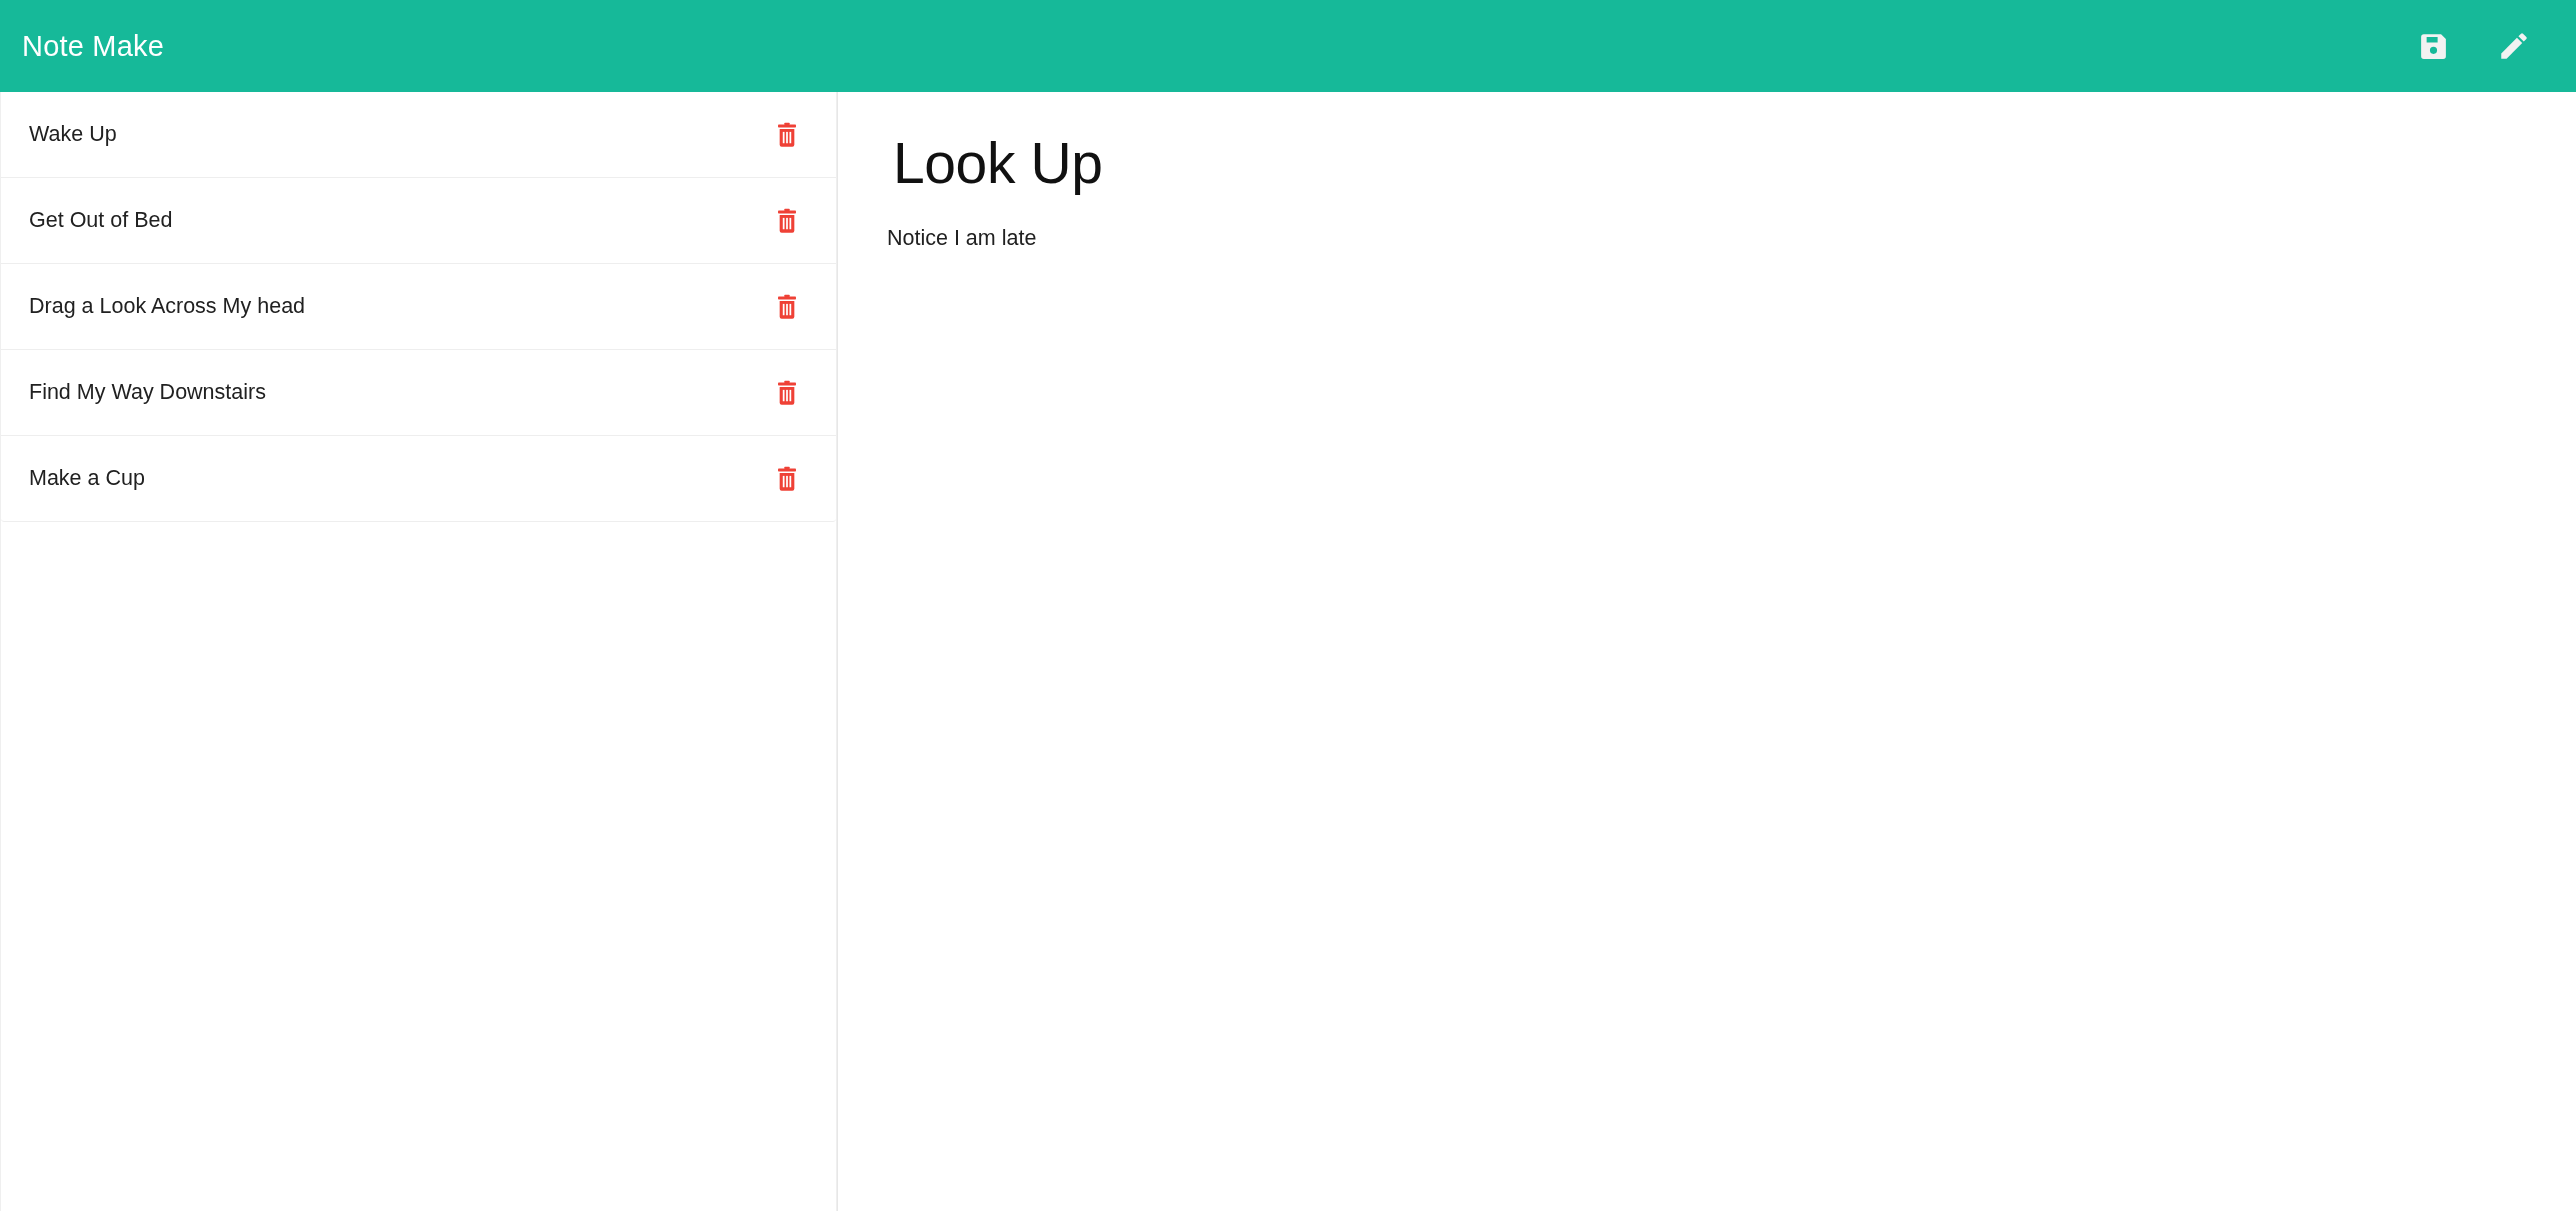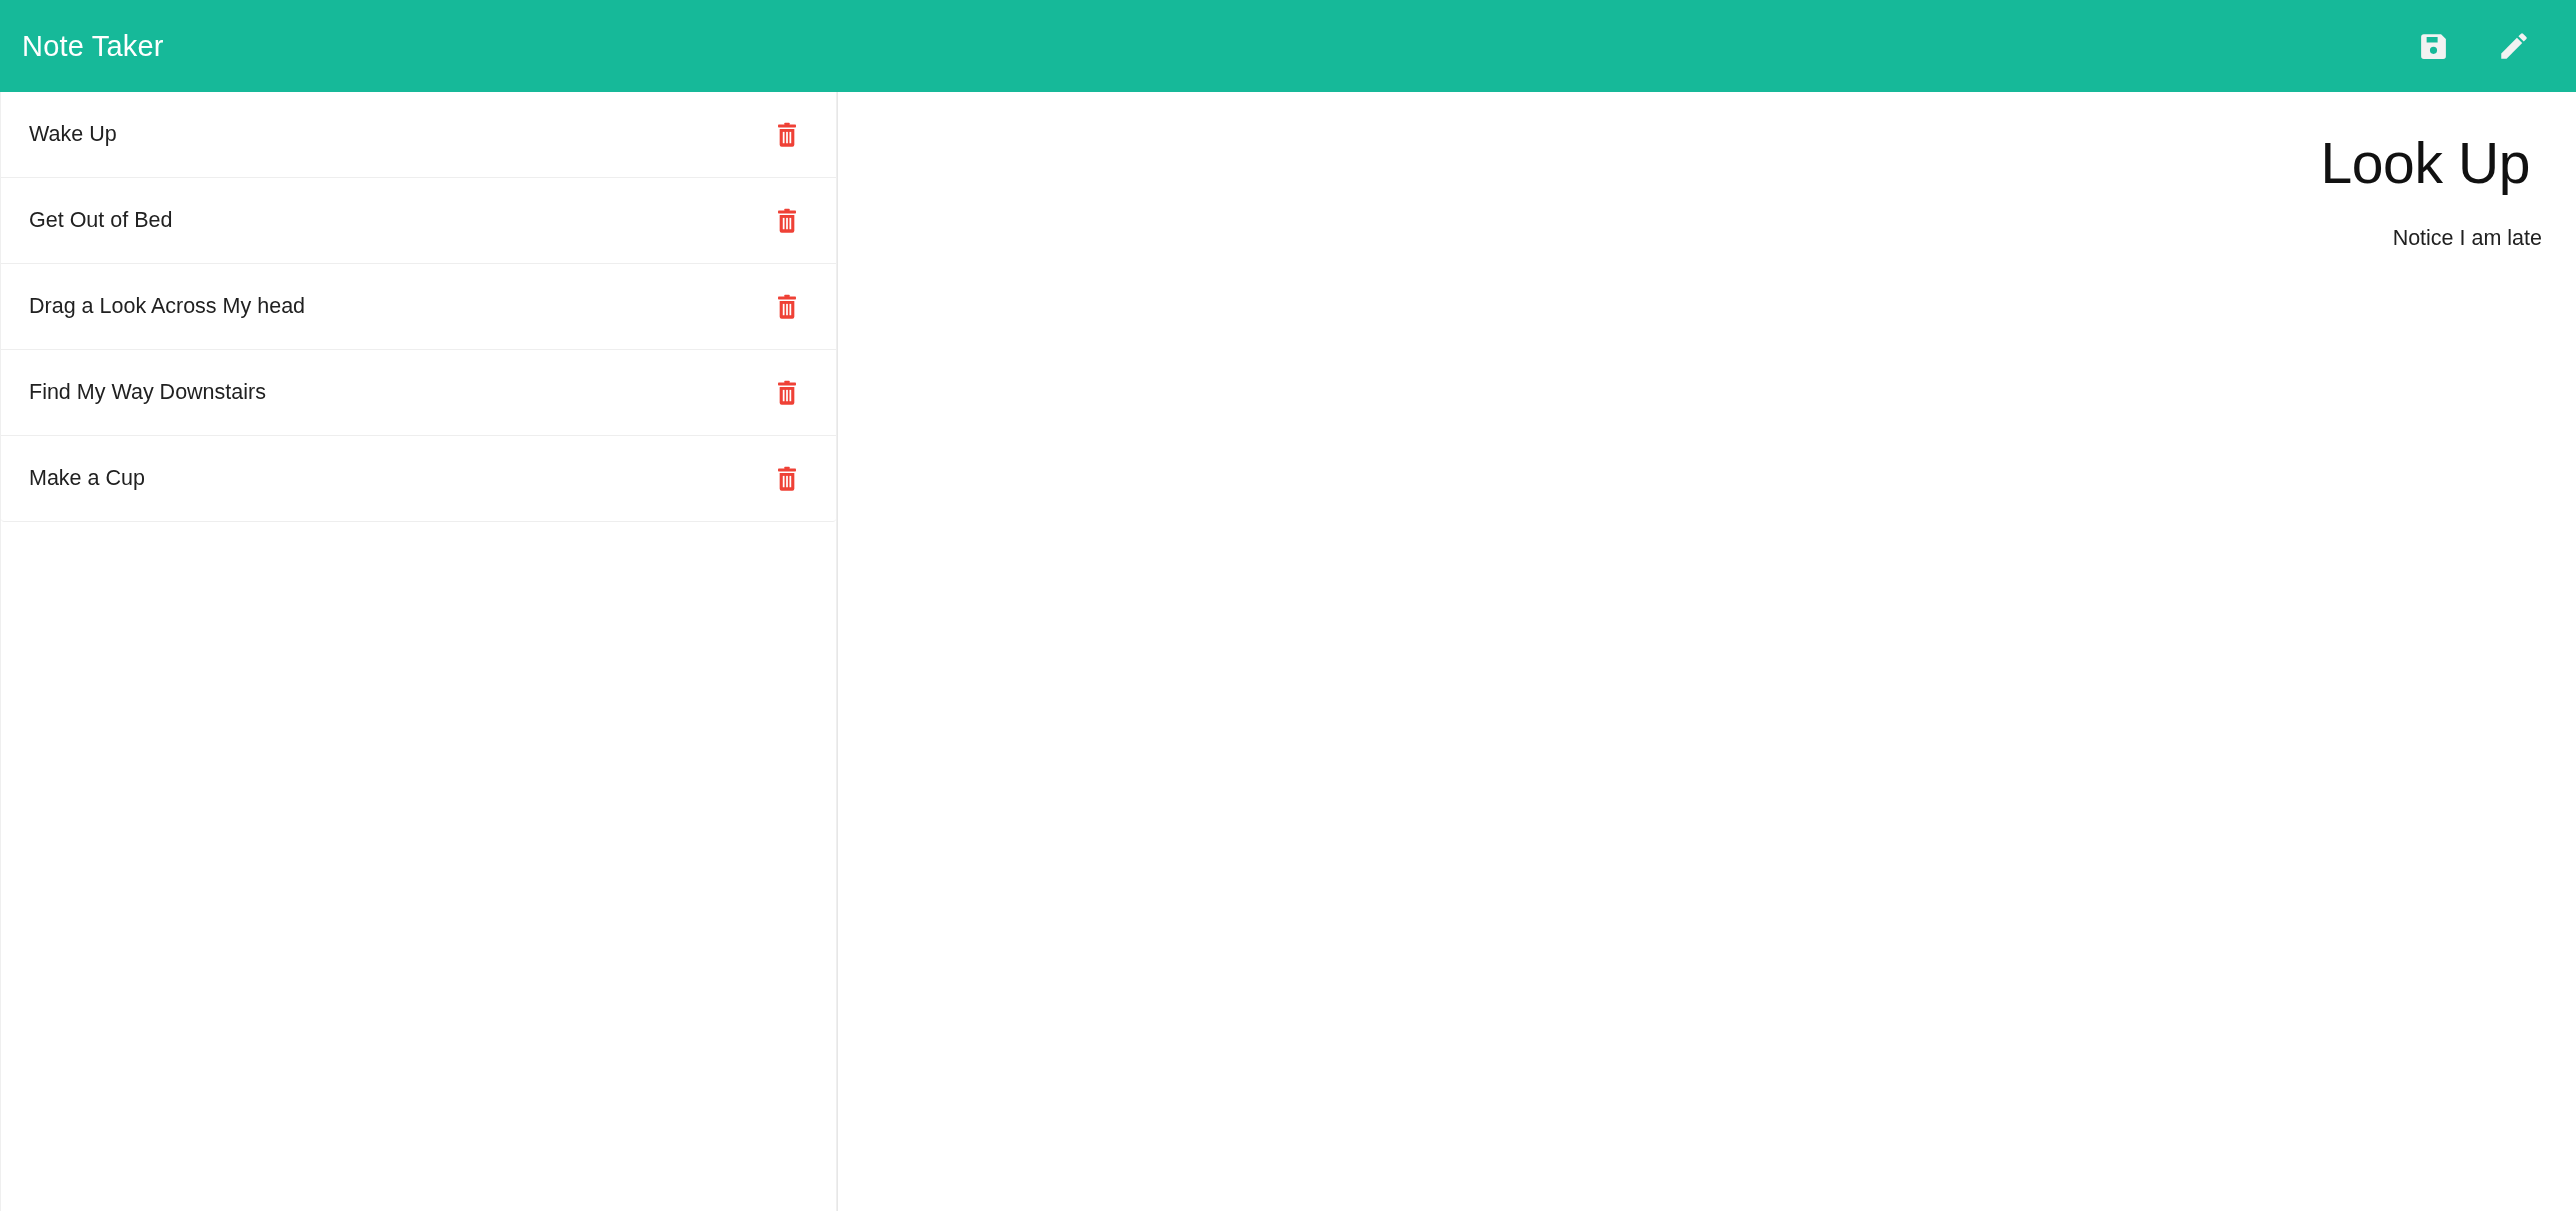--- a/index.html
+++ b/index.html
@@ -62,21 +62,20 @@
     cursor: pointer;
   }
   .header-icon-btn svg { display: block; }
 
   
   .app-body {
     flex: 1 1 auto;
     display: flex;
     align-items: stretch;
     min-height: 0;
-    text-align: right;
   }
 
   .note-list-pane {
     width: 838px;
     min-width: 838px;
     border-right: 1.7px solid #e7e7e7;
     background: #ffffff;
     display: flex;
     flex-direction: column;
   }
@@ -162,21 +161,21 @@
     line-height: 1.45;
     white-space: pre-wrap;
   }
 </style>
 </head>
 <body>
 
 <div class="app">
 
   <header class="app-header">
-    <div class="app-title">Note Taker</div>
+    <div class="app-title">Note Make</div>
 
     <div class="header-actions">
       <button class="header-icon-btn">
         <span>
           <svg width="33" height="33" viewBox="0 0 24 24" aria-hidden="true">
             <path fill="#f2f2f2" d="M17.5 3H5a2 2 0 0 0-2 2v14a2 2 0 0 0 2 2h14a2 2 0 0 0 2-2V6.5L17.5 3z
                                      M7 5h8v4H7V5z
                                      M12 12.2a2.6 2.6 0 1 1 0 5.2 2.6 2.6 0 0 1 0-5.2z"></path>
           </svg>
         </span>

